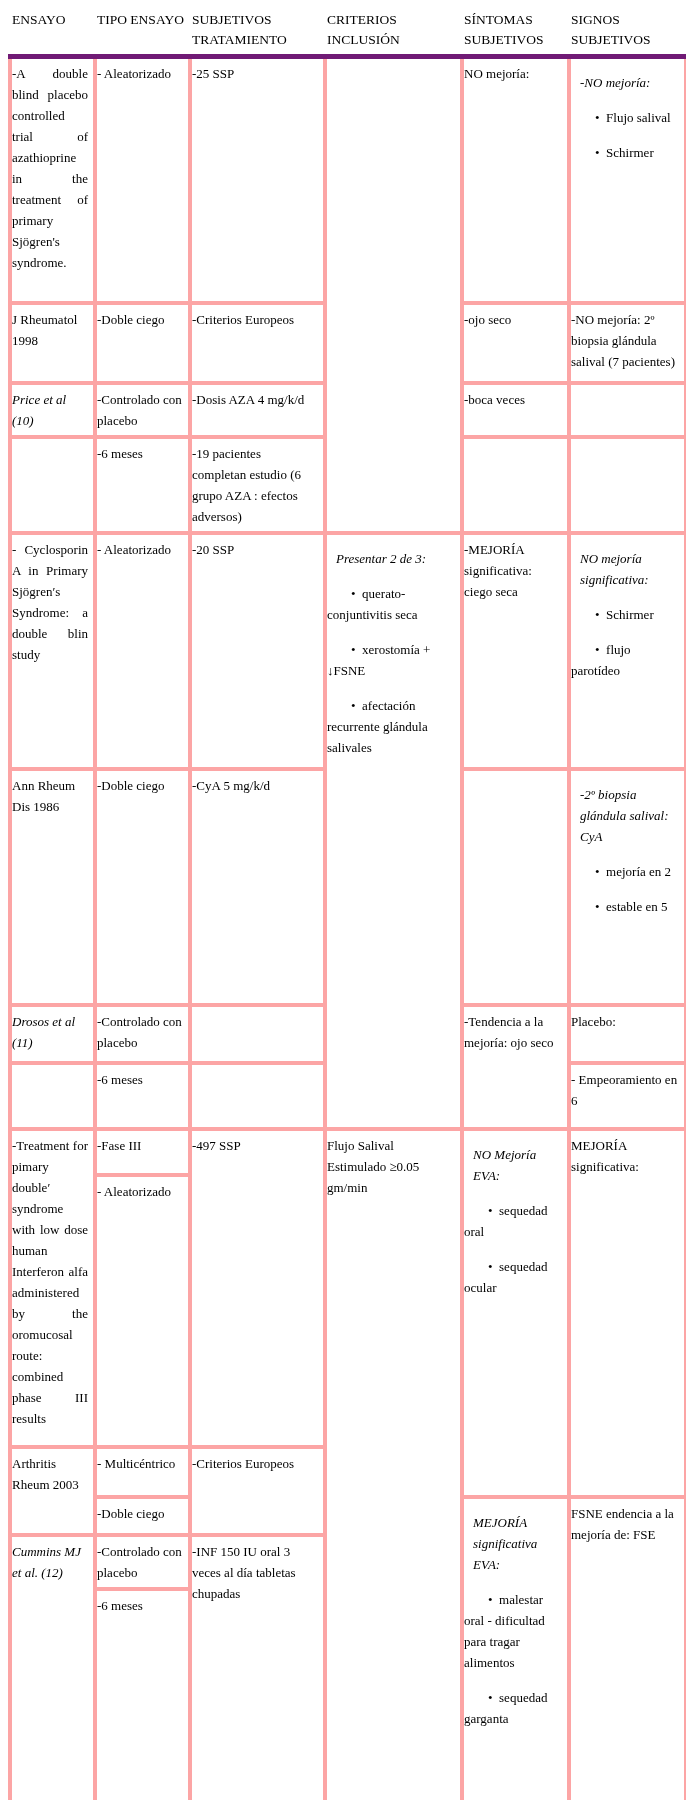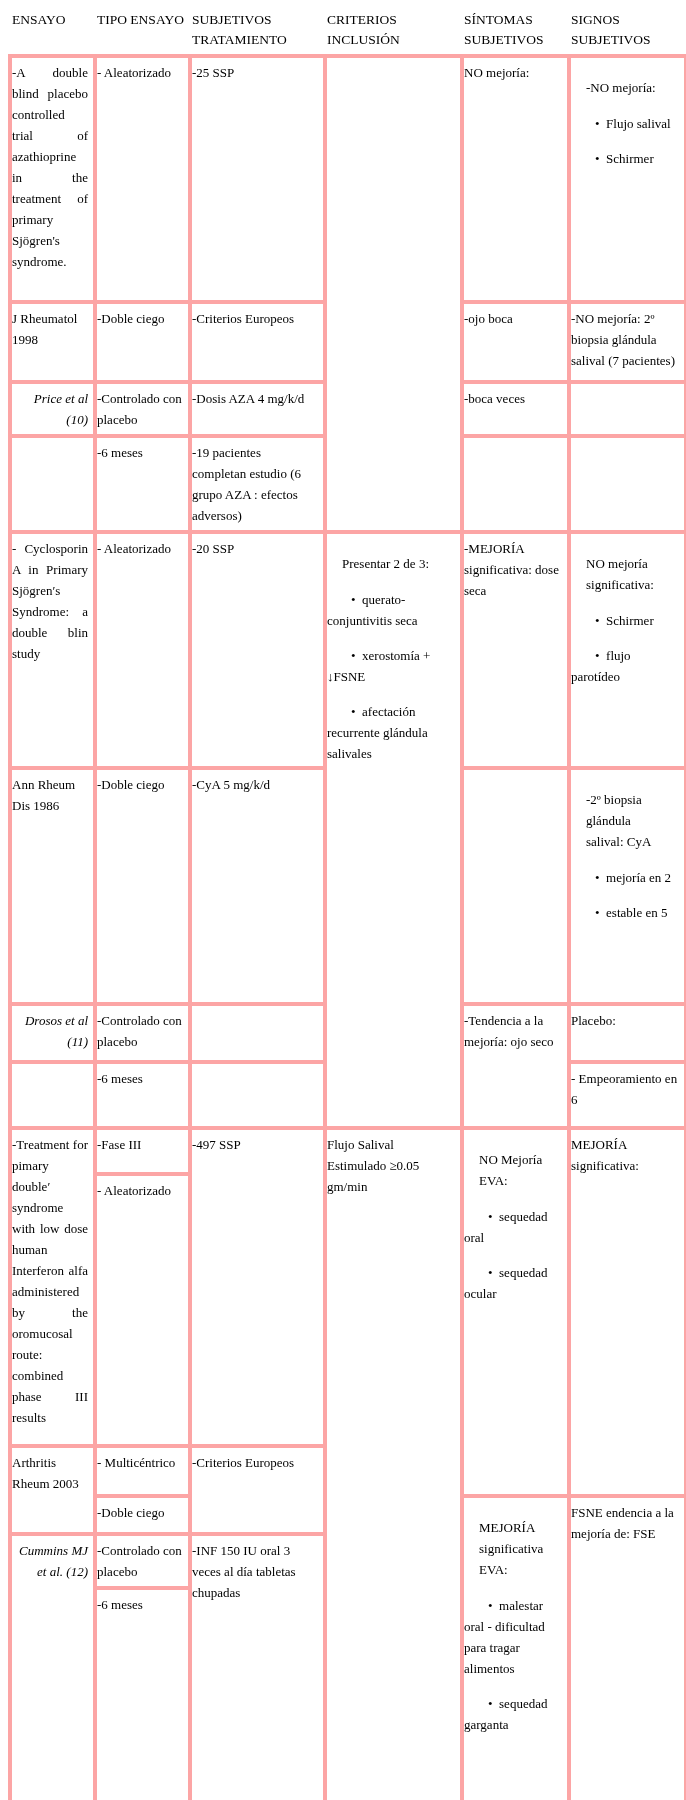--- a/index.html
+++ b/index.html
@@ -10,34 +10,34 @@
   }
   table.trials {
     border-collapse: collapse; table-layout: fixed;
     margin: 8px 0 0 8px; width: 676px;
   }
   col.c1{width:85px} col.c2{width:95px} col.c3{width:135px}
   col.c4{width:137px} col.c5{width:107px} col.c6{width:117px}
   th {
     font-weight: normal; text-align: left; vertical-align: top;
     padding: 2px 5px 4px 2px; line-height: 20px;
-    border-bottom: 2px solid #701a75; font-size: 13.5px;
+    border-bottom: 5px solid #701a75; font-size: 13.5px;
   }
   td {
     border: 4px solid #fca5a5; vertical-align: top;
     padding: 4px 5px 4px 0; line-height: 21px;
     overflow: hidden; word-wrap: break-word;
   }
   tr.hA1{height:246px} tr.hA2{height:80px} tr.hA3{height:48px} tr.hA4{height:84px}
   tr.hB5{height:236px} tr.hB6{height:236px} tr.hB7{height:58px} tr.hB8{height:66px}
   tr.hC9a{height:46px} tr.hC9b{height:272px} tr.hC10a{height:50px} tr.hC10b{height:38px}
   tr.hC11a{height:46px} tr.hC11b{height:240px}
   .justify { text-align: justify; }
-  .italic { font-style: italic; text-align: right; }
-  .p { margin: 15px; }
+  .italic { font-style: italic; }
+  .p { margin: 9px; font-style: italic; }
   .bullet { margin-top: 14px; text-indent: 24px; }
   .bullet::before { content: "\2022\00a0\00a0"; }
 </style>
 </head>
 <body>
 
 <table class="trials">
   <colgroup>
     <col class="c1">
       <col class="c2">
@@ -67,21 +67,21 @@
       <td>
         <div class="p">-NO mejoría:</div>
         <div class="bullet">Flujo salival</div>
         <div class="bullet">Schirmer</div>
       </td>
     </tr>
     <tr class="hA2">
       <td>J Rheumatol 1998</td>
       <td>-Doble ciego</td>
       <td>-Criterios Europeos</td>
-      <td>-ojo boca</td>
+      <td>-ojo seco</td>
       <td>-NO mejoría: 2º biopsia glándula salival (7 pacientes)</td>
     </tr>
     <tr class="hA3">
       <td class="italic">Price et al (10)</td>
       <td>-Controlado con placebo</td>
       <td>-Dosis AZA 4 mg/k/d</td>
       <td>-boca veces</td>
       <td></td>
     </tr>
     <tr class="hA4">
@@ -95,21 +95,21 @@
     <tr class="hB5">
       <td class="justify">- Cyclosporin A in Primary Sjögren′s Syndrome: a double blin study</td>
       <td>- Aleatorizado</td>
       <td>-20 SSP</td>
       <td rowspan="4">
         <div class="p">Presentar 2 de 3:</div>
         <div class="bullet">querato-conjuntivitis seca</div>
         <div class="bullet">xerostomía + ↓FSNE</div>
         <div class="bullet">afectación recurrente glándula salivales</div>
       </td>
-      <td>-MEJORÍA significativa: dose seca</td>
+      <td>-MEJORÍA significativa: ciego seca</td>
       <td>
         <div class="p">NO mejoría significativa:</div>
         <div class="bullet">Schirmer</div>
         <div class="bullet">flujo parotídeo</div>
       </td>
     </tr>
     <tr class="hB6">
       <td>Ann Rheum Dis 1986</td>
       <td>-Doble ciego</td>
       <td>-CyA 5 mg/k/d</td>

